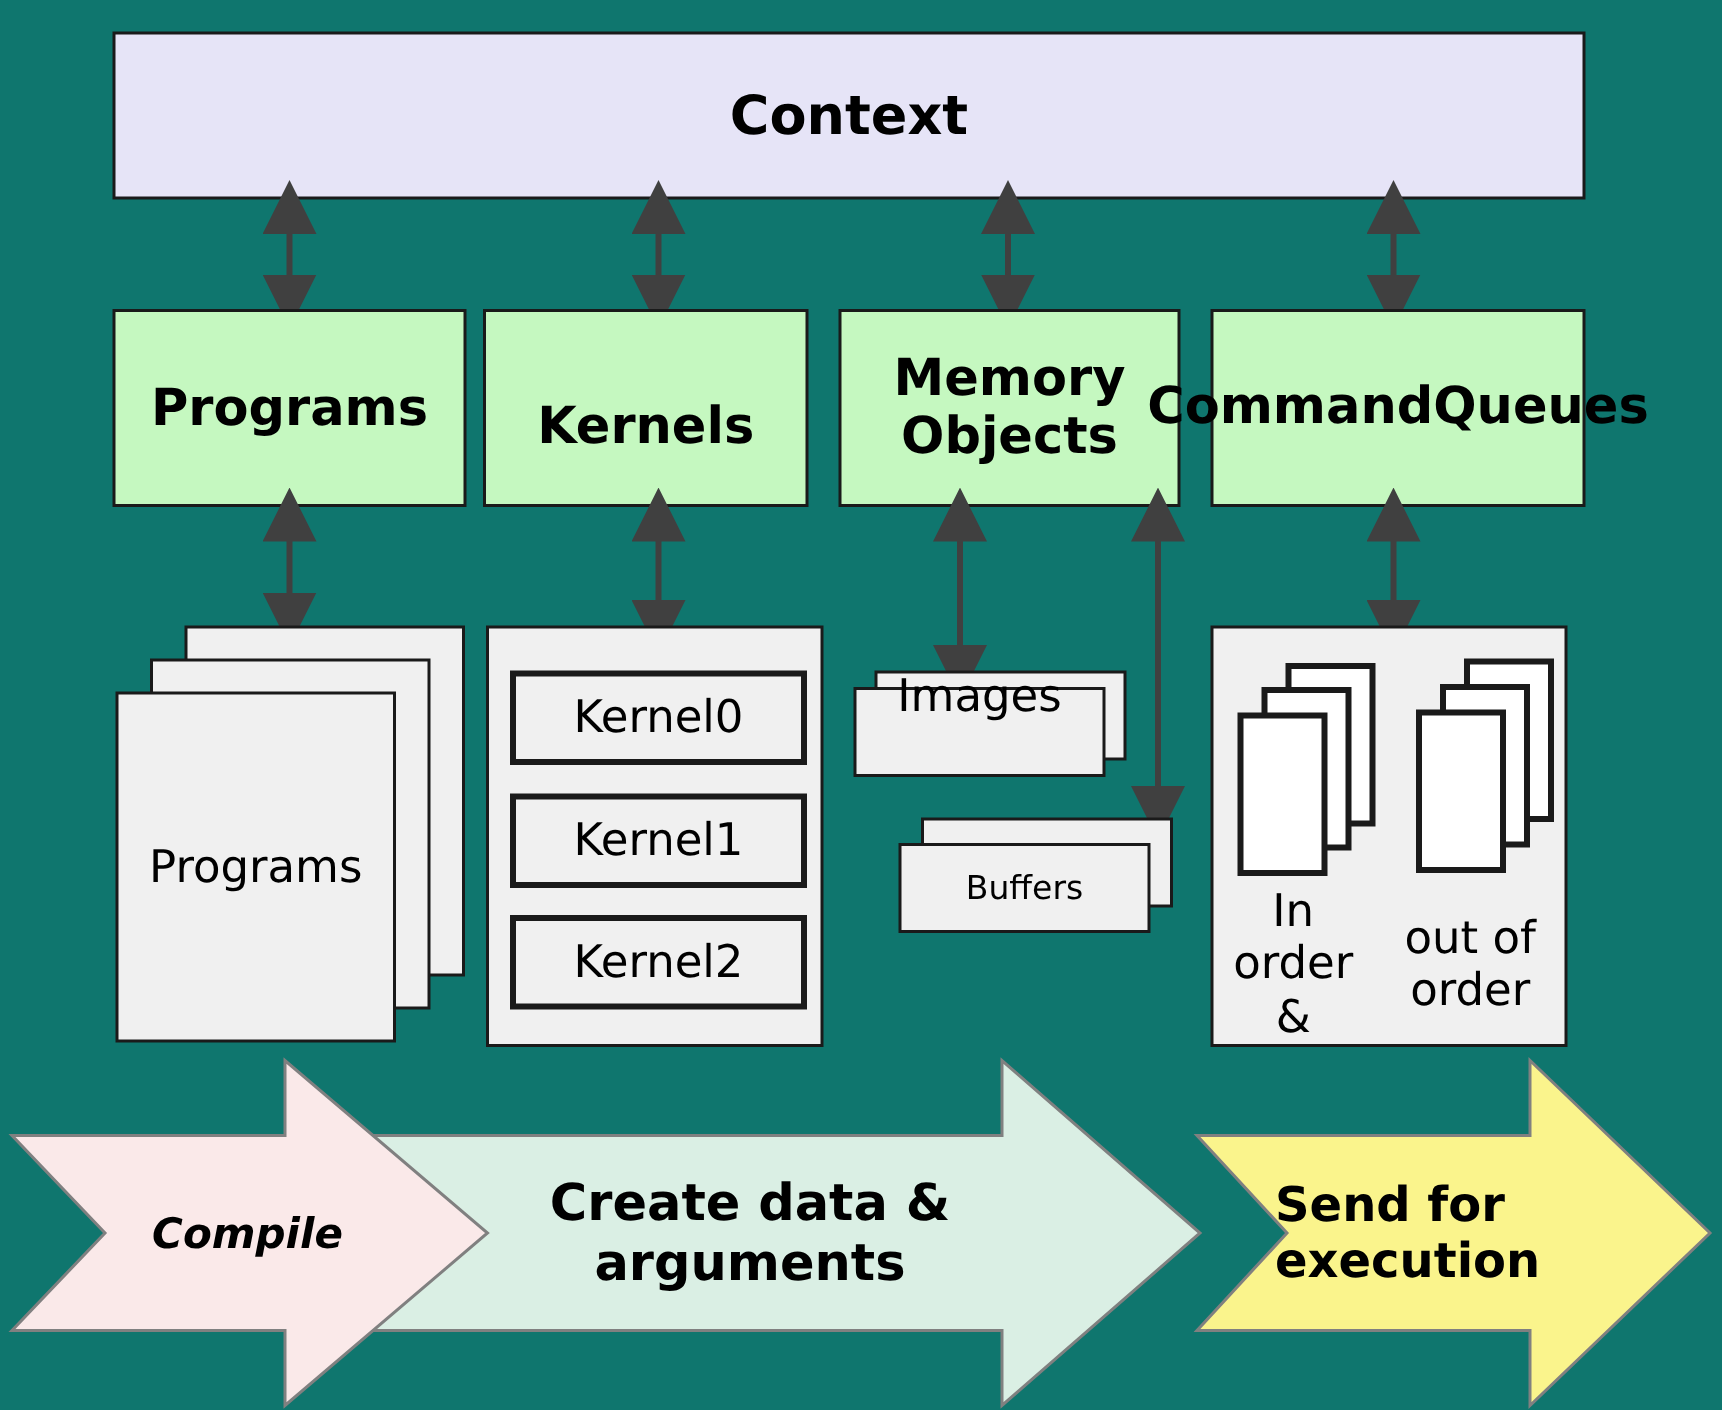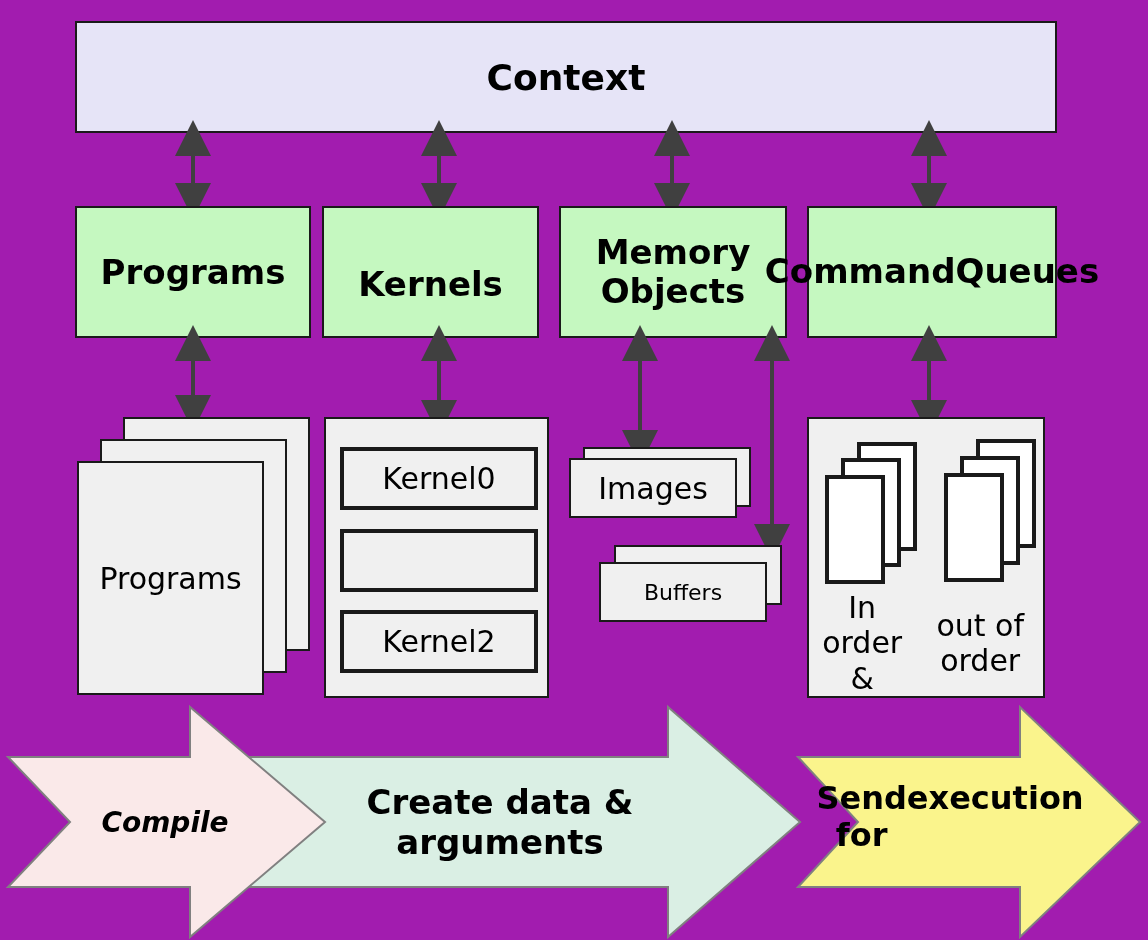--- a/index.html
+++ b/index.html
@@ -1,17 +1,17 @@
 <!DOCTYPE html>
 <html><head>
 <meta charset="utf-8">
 <style>
   html,body{margin:0;padding:0;background:#ffffff;}
   body{width:1148px;height:940px;font-family:"DejaVu Sans",sans-serif;}
-  #stage{position:relative;width:1148px;height:940px;overflow:hidden;background:#a21caf;}
+  #stage{position:relative;width:1148px;height:940px;overflow:hidden;background:#0f766e;}
   svg.layer{position:absolute;left:0;top:0;width:1148px;height:940px;}
   .lbl{position:absolute;display:flex;align-items:center;justify-content:center;
        text-align:center;color:#000;pointer-events:none;}
   .bold{font-weight:bold;}
   .thin{font-weight:normal;}
 </style>
 </head>
 <body>
 
 <div id="stage">
@@ -102,30 +102,31 @@
     <span>Objects</span>
   </div>
   <div class="lbl bold" style="left:808px;top:207px;width:248px;height:130px;font-size:34px;flex-direction:row;line-height:1.15;">
     <span>Command</span>
     <span>Queues</span>
   </div>
 
   <div class="lbl thin" style="left:78px;top:462px;width:185px;height:232px;font-size:30px;">Programs</div>
 
   <div class="lbl thin" style="left:342px;top:449px;width:194px;height:59px;font-size:30px;">Kernel0</div>
+  <div class="lbl thin" style="left:342px;top:531px;width:194px;height:59px;font-size:30px;">Kernel1</div>
   <div class="lbl thin" style="left:342px;top:612px;width:194px;height:59px;font-size:30px;">Kernel2</div>
 
-  <div class="lbl thin" style="left:570px;top:459px;width:166px;height:58px;font-size:30px;">Images</div>
+  <div class="lbl thin" style="left:570px;top:435px;width:166px;height:58px;font-size:30px;">Images</div>
   <div class="lbl thin" style="left:600px;top:563px;width:166px;height:58px;font-size:22px;">Buffers</div>
 
   <div class="lbl thin" style="left:808px;top:598px;width:236px;height:90px;font-size:30px;flex-direction:row;line-height:1.18;">
     <span>In order &amp;</span>
     <span>out of order</span>
   </div>
 
   <div class="lbl bold" style="left:70px;top:788px;width:190px;height:68px;font-size:28px;font-style:italic;">Compile</div>
   <div class="lbl bold" style="left:300px;top:788px;width:400px;height:68px;font-size:34px;">Create data &amp; arguments</div>
-  <div class="lbl bold" style="left:850px;top:780px;width:200px;height:84px;font-size:32px;flex-direction:row;align-items:flex-start;line-height:1.15;">
+  <div class="lbl bold" style="left:850px;top:780px;width:200px;height:84px;font-size:32px;flex-direction:column;align-items:flex-start;line-height:1.15;">
     <span>Send for</span>
     <span>execution</span>
   </div>
 
 </div>
 
 </body></html>

